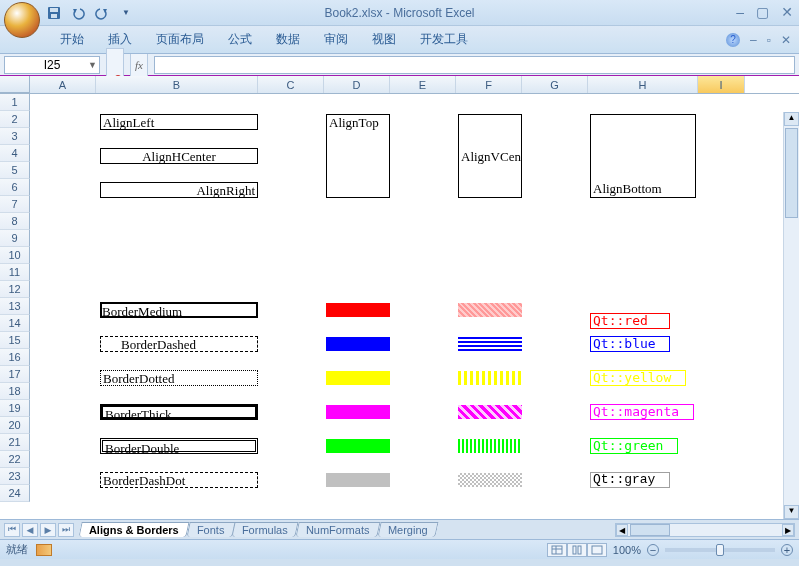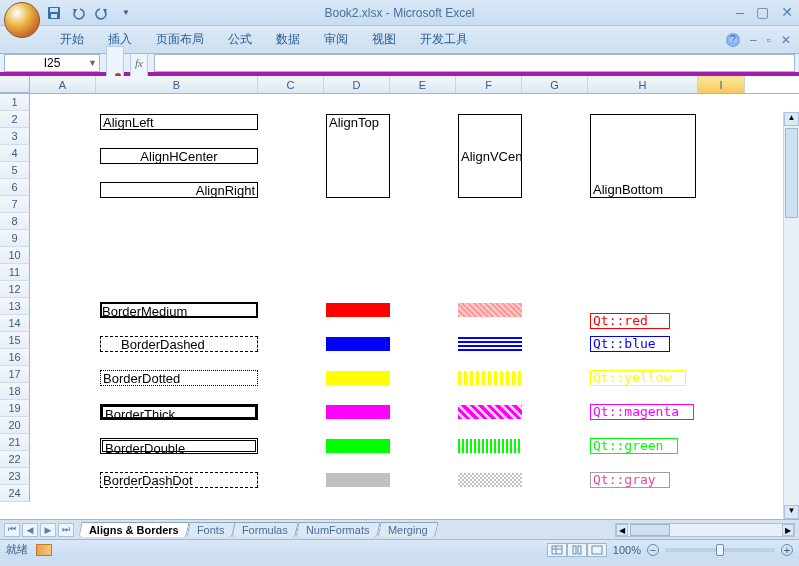--- a/index.html
+++ b/index.html
@@ -13,41 +13,41 @@
 .title-text { position:absolute; left:0; right:0; text-align:center; color:#4a6e9b; pointer-events:none; }
 .win-controls { position:absolute; right:6px; top:4px; display:flex; gap:12px; }
 .win-controls span { color:#5b7fa8; font-size:14px; cursor:pointer; }
 
 
 .ribbon { height: 28px; background: linear-gradient(#dde9f6,#cbe0f2); display:flex; align-items:center; padding-left: 48px; border-bottom:1px solid #9db9d8; position:relative; }
 .ribbon-tab { padding: 4px 12px; color:#2a5b93; cursor:pointer; }
 .help-icons { position:absolute; right:8px; display:flex; gap:10px; align-items:center; }
 
 
-.formula-bar { height: 22px; background:#e7eff8; display:flex; align-items:center; border-bottom:4px solid #a21caf; padding: 0 4px; }
+.formula-bar { height: 22px; background:#e7eff8; display:flex; align-items:center; border-bottom:1px solid #a21caf; padding: 0 4px; }
 .namebox { width: 96px; height:18px; background:#fff; border:1px solid #9cb6d3; display:flex; align-items:center; justify-content:center; position:relative; margin-right:6px; }
 .namebox-dd { position:absolute; right:2px; font-size:9px; color:#666; }
 .fb-icons { display:flex; gap:6px; margin-right:6px; }
 .fb-icon { width:18px; height:34px; border:1px solid #b7cbe2; background:#eef4fb; display:flex; align-items:center; justify-content:center; color:#888; font-size:10px; }
 .fx { font-style:italic; font-family:serif; font-size:11px; color:#666; }
 .formula-input { flex:1; height:18px; background:#fff; border:1px solid #9cb6d3; }
 
 
 .sheet-area { position:relative; height: 443px; background:#fff; display:flex; flex-direction:column; }
 .col-headers { display:flex; height:18px; border-bottom:1px solid #9eb6ce; margin-left:0; }
 .corner { width:30px; background:linear-gradient(#f3f7fb,#dce8f4); border-right:1px solid #9eb6ce; border-bottom:1px solid #9eb6ce; }
 .ch { background:linear-gradient(#f3f7fb,#dce8f4); border-right:1px solid #c7d6e6; text-align:center; font-size:11px; color:#3b5b80; line-height:18px; }
 .ch-sel { background:linear-gradient(#fde79a,#f8c95e); }
 .grid-body { display:flex; flex:1; overflow:hidden; }
 .row-headers { width:30px; }
 .rh { height:17px; background:linear-gradient(#f3f7fb,#e7eef7); border-bottom:1px solid #d0dce9; border-right:1px solid #9eb6ce; text-align:center; font-size:11px; color:#3b5b80; line-height:17px; }
 .cells { position:relative; flex:1; background:#fff; }
 
 
-.demo { position:absolute; font-family: Liberation Sans, sans-serif; font-size:13px; }
+.demo { position:absolute; font-family: Liberation Serif, serif; font-size:13px; }
 .box { border:1px solid #000; background:#fff; }
 
 
 .b-medium { border:2px solid #000; }
 .b-dashed { border:1px dashed #000; }
 .b-dotted { border:1px dotted #000; }
 .b-thick  { border:3px solid #000; }
 .b-double { border:3px double #000; }
 
 
@@ -227,21 +227,21 @@
       <div class="pat" style="left:428px; top:277px; width:64px; background:repeating-linear-gradient(90deg,#ffff00 0 3px,#fff 3px 6px);"></div>
       <div class="pat" style="left:428px; top:311px; width:64px; background:repeating-linear-gradient(45deg,#ff00ff 0 3px,#ffccff 3px 6px);"></div>
       <div class="pat" style="left:428px; top:345px; width:64px; background:repeating-linear-gradient(90deg,#00ff00 0 2px,#fff 2px 4px);"></div>
       <div class="pat" style="left:428px; top:379px; width:64px; background:repeating-conic-gradient(#c0c0c0 0 25%,#fff 0 50%); background-size:4px 4px;"></div>
 
       <div class="qt" style="left:560px; top:208px; width:80px; color:#ff0000; border-color:#ff0000;margin-top:11px;">Qt::red</div>
       <div class="qt" style="left:560px; top:242px; width:80px; color:#0000ff; border-color:#0000ff;">Qt::blue</div>
       <div class="qt" style="left:560px; top:276px; width:96px; color:#ffff00; border-color:#ffff00;">Qt::yellow</div>
       <div class="qt" style="left:560px; top:310px; width:104px; color:#ff00ff; border-color:#ff00ff;">Qt::magenta</div>
       <div class="qt" style="left:560px; top:344px; width:88px; color:#00ff00; border-color:#00ff00;">Qt::green</div>
-      <div class="qt" style="left:560px; top:378px; width:80px; color:#ec4899; border-color:#a0a0a0;">Qt::gray</div>
+      <div class="qt" style="left:560px; top:378px; width:80px; color:#000000; border-color:#a0a0a0;font-family:Liberation Mono, monospace;">Qt::gray</div>
 
       <div class="vscroll">
         <div class="arr">▲</div>
         <div class="thumb"></div>
         <div class="arr" style="position:absolute;bottom:0;left:0;right:0;">▼</div>
       </div>
     </div>
   </div>
 </div>
 

